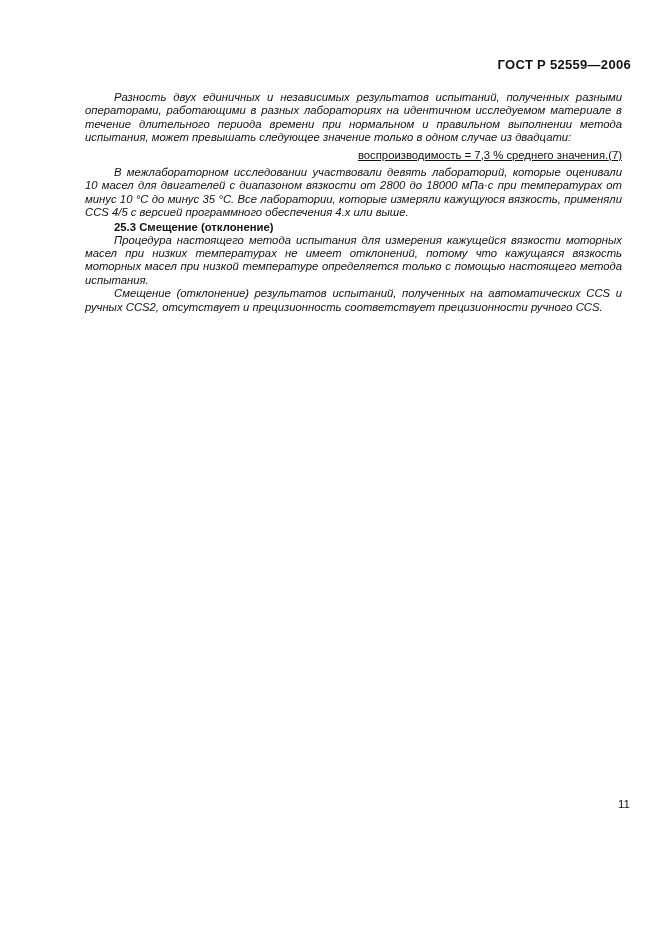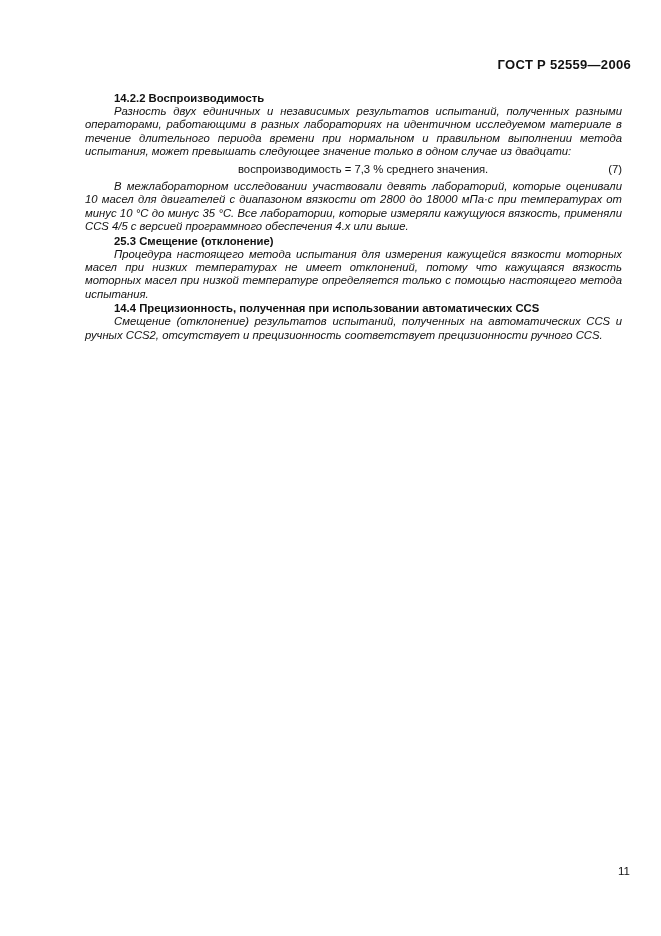--- a/index.html
+++ b/index.html
@@ -3,50 +3,48 @@
 <meta charset="utf-8">
 <style>
   html, body { margin:0; padding:0; background:#ffffff; }
   body { width:661px; height:936px; position:relative; overflow:hidden;
          font-family:"Liberation Sans", sans-serif; color:#111; }
   .page { position:absolute; left:0; top:0; width:661px; height:664px;margin-left:22px; }
   .header { position:absolute; right:52px; top:57px; font-weight:bold; font-size:13px; letter-spacing:0.3px; }
   .content { position:absolute; left:63px; top:91px; width:537px; font-size:11.3px; line-height:13.4px; }
   .content p { margin:0; text-align:justify; text-indent:29px;font-style:italic; }
   .content h3 { margin:0; font-size:11.3px; font-weight:bold; text-indent:29px; line-height:14px; }
-  .formula { display:flex; justify-content:space-between; margin:4px 0 4px 0; }
+  .formula { display:flex; justify-content:flex-end; margin:4px 0 4px 0;text-decoration:underline; }
   .formula .expr { padding-left:153px; }
   .formula .num { padding-right:0; }
-  .pagenum { position:absolute; right:53px; top:865px; font-size:11.5px; }
+  .pagenum { position:absolute; right:53px; top:798px; font-size:11.5px; }
 </style>
 </head>
 <body>
 
 <div class="page">
   <div class="header">ГОСТ Р 52559—2006</div>
 
   <div class="content">
     <section>
-      <h3>14.2.2 Воспроизводимость</h3>
       <p>Разность двух единичных и независимых результатов испытаний, полученных разными операторами, работающими в разных лабораториях на идентичном исследуемом материале в течение длительного периода времени при нормальном и правильном выполнении метода испытания, может превышать следующее значение только в одном случае из двадцати:</p>
       <div class="formula">
         <span class="expr">воспроизводимость = 7,3 % среднего значения.</span>
         <span class="num">(7)</span>
       </div>
     </section>
 
     <section>
       <p>В межлабораторном исследовании участвовали девять лабораторий, которые оценивали 10 масел для двигателей с диапазоном вязкости от 2800 до 18000 мПа·с при температурах от минус 10 °С до минус 35 °С. Все лаборатории, которые измеряли кажущуюся вязкость, применяли CCS 4/5 с версией программного обеспечения 4.х или выше.</p>
     </section>
 
     <section>
       <h3>25.3 Смещение (отклонение)</h3>
       <p>Процедура настоящего метода испытания для измерения кажущейся вязкости моторных масел при низких температурах не имеет отклонений, потому что кажущаяся вязкость моторных масел при низкой температуре определяется только с помощью настоящего метода испытания.</p>
     </section>
 
     <section>
-      <h3>14.4 Прецизионность, полученная при использовании автоматических CCS</h3>
       <p>Смещение (отклонение) результатов испытаний, полученных на автоматических CCS и ручных CCS2, отсутствует и прецизионность соответствует прецизионности ручного CCS.</p>
     </section>
   </div>
 
   <div class="pagenum">11</div>
 </div>
 
 </body></html>

